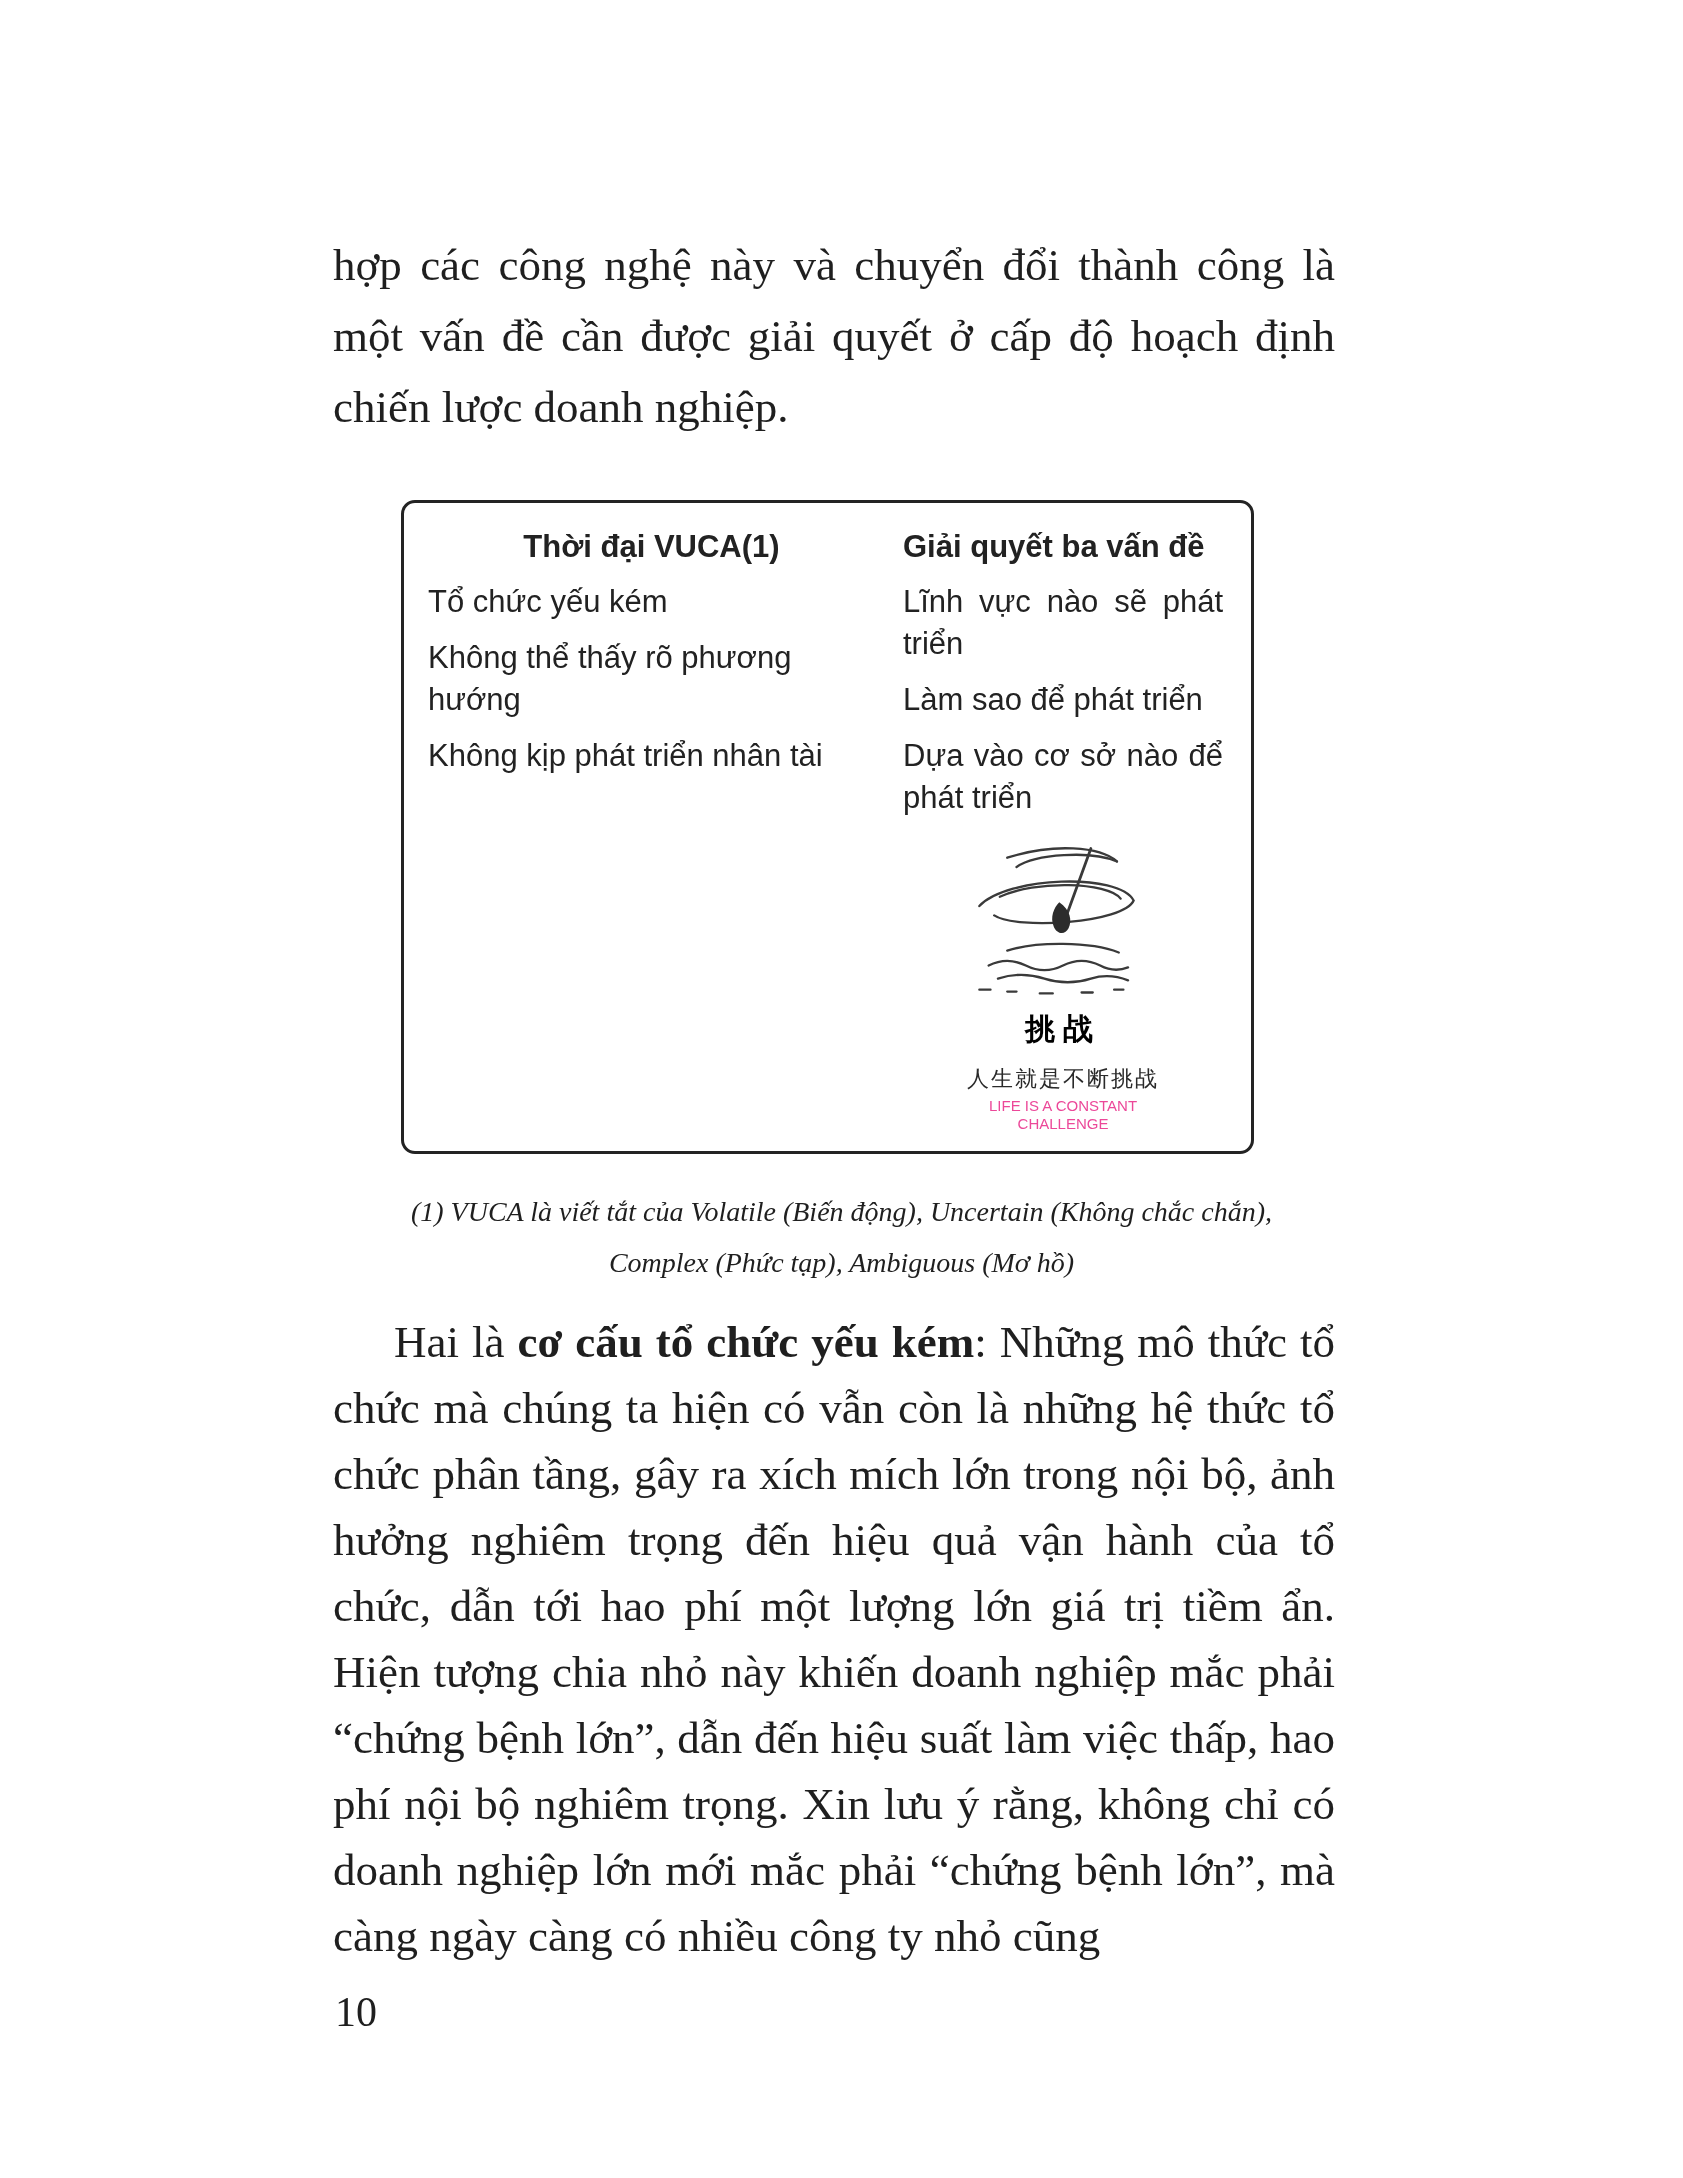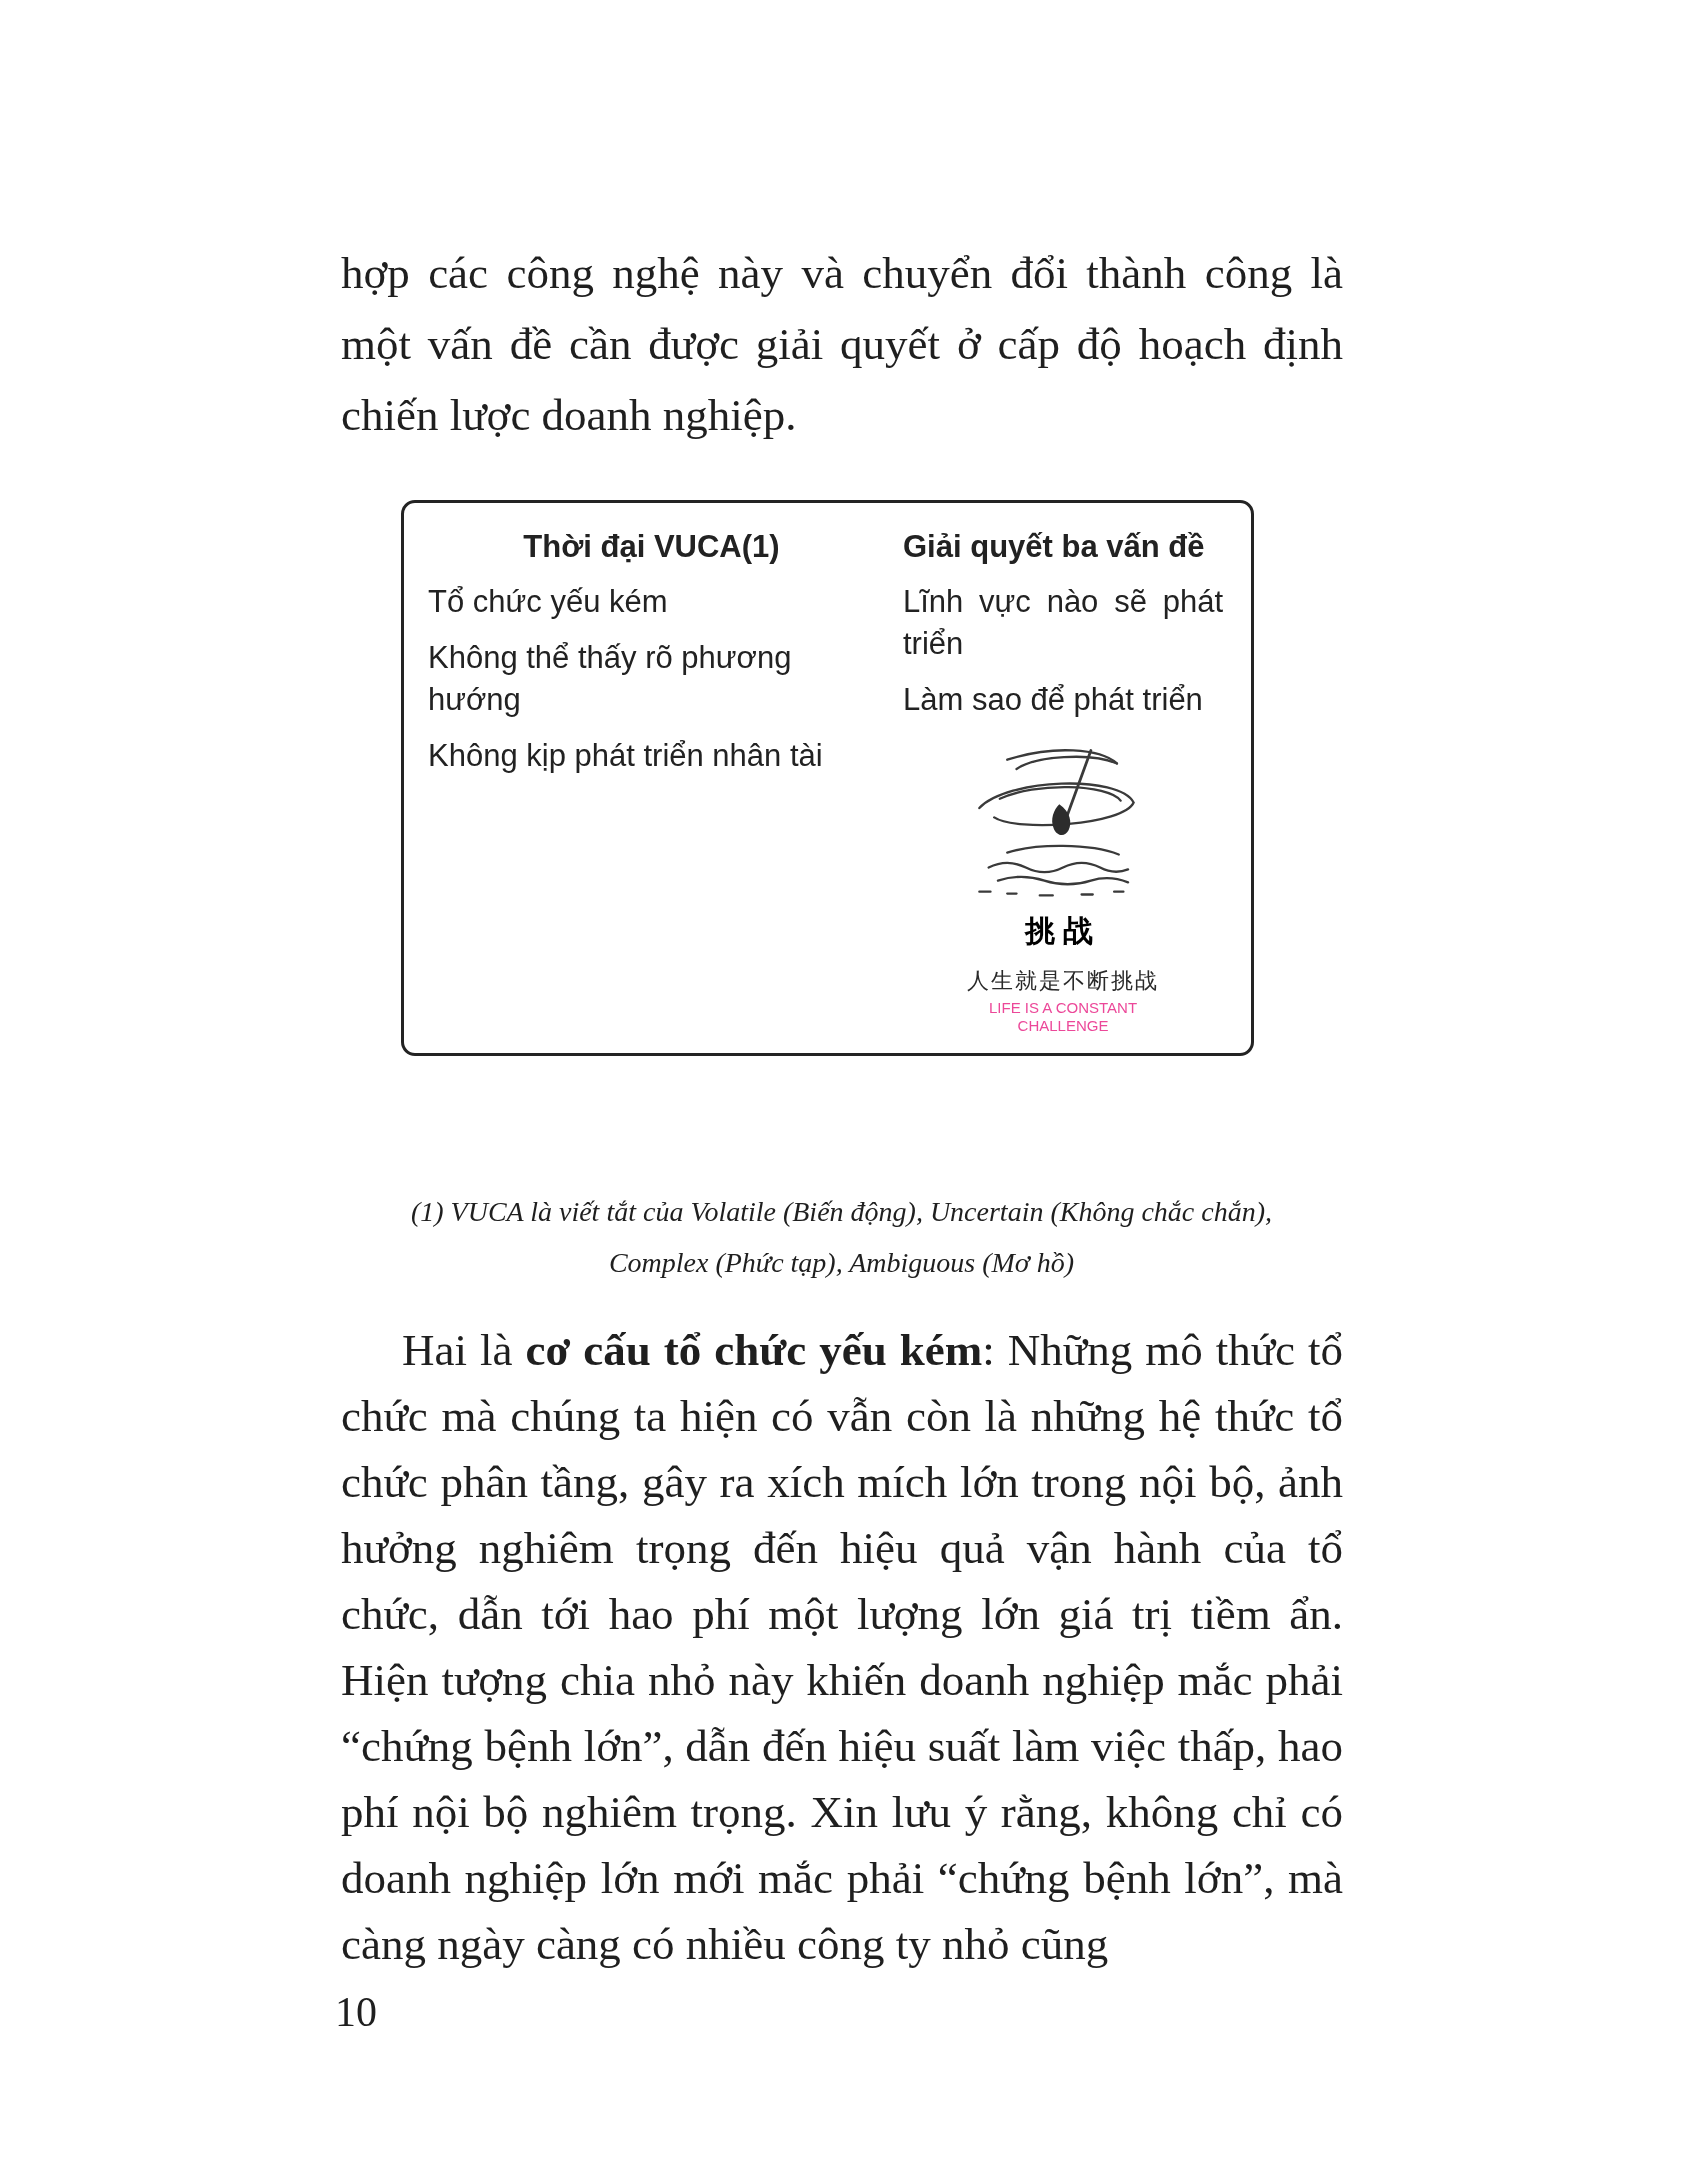--- a/index.html
+++ b/index.html
@@ -12,21 +12,21 @@
     overflow: hidden;
   }
   .page { position: absolute; inset: 0; }
 
   .body-text {
     position: absolute;
     left: 333px;
     width: 1002px;
     font-size: 45px;
     text-align: justify;
-    margin: 8px;
+    margin: 0;
   }
   .intro { top: 230px; line-height: 71px; }
   .main-para { top: 1309px; line-height: 66px; text-indent: 61px; }
   .bold-serif { font-weight: bold; }
 
   .figure-box {
     position: absolute;
     left: 401px; top: 500px;
     width: 853px;
     min-height: 507px;
@@ -112,20 +112,21 @@
       <div class="box-header">Thời đại VUCA(1)</div>
       <div class="box-item">Tổ chức yếu kém</div>
       <div class="box-item">Không thể thấy rõ phương hướng</div>
       <div class="box-item">Không kịp phát triển nhân tài</div>
     </div>
 
     <div class="col-right">
       <div class="box-header">Giải quyết ba vấn đề</div>
       <div class="box-item">Lĩnh vực nào sẽ phát triển</div>
       <div class="box-item">Làm sao để phát triển</div>
+      <div class="box-item">Dựa vào cơ sở nào để phát triển</div>
 
       <div class="illustration">
         <svg viewBox="0 0 240 170" width="234" height="158" aria-hidden="true">
           <g fill="none" stroke="#3a3a3a" stroke-width="2.5" stroke-linecap="round">
             <path d="M60 18 C 110 2, 160 6, 178 22"></path>
             <path d="M178 22 C 150 10, 90 14, 70 28"></path>
             <path d="M30 70 C 60 38, 180 34, 196 64 C 186 88, 70 96, 46 80"></path>
             <path d="M52 60 C 90 42, 168 44, 182 62"></path>
             <path d="M150 8 L 118 96" stroke-width="3"></path>
             <path d="M60 118 C 90 108, 150 108, 180 120"></path>

